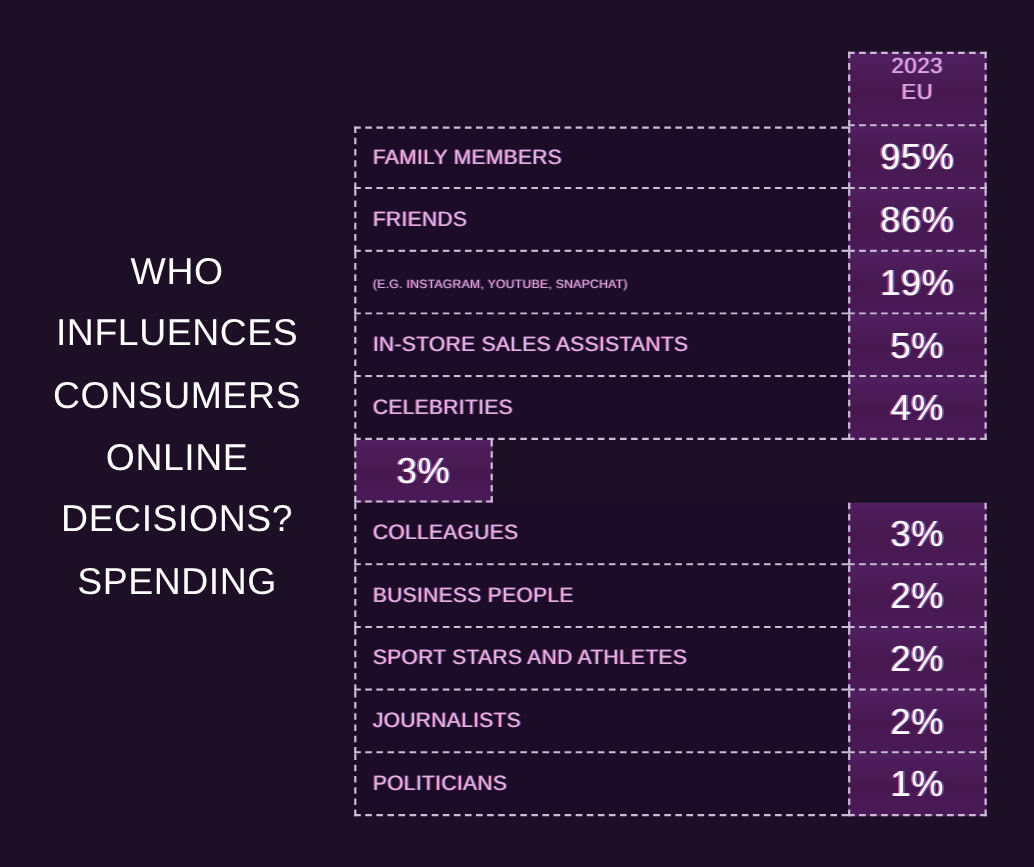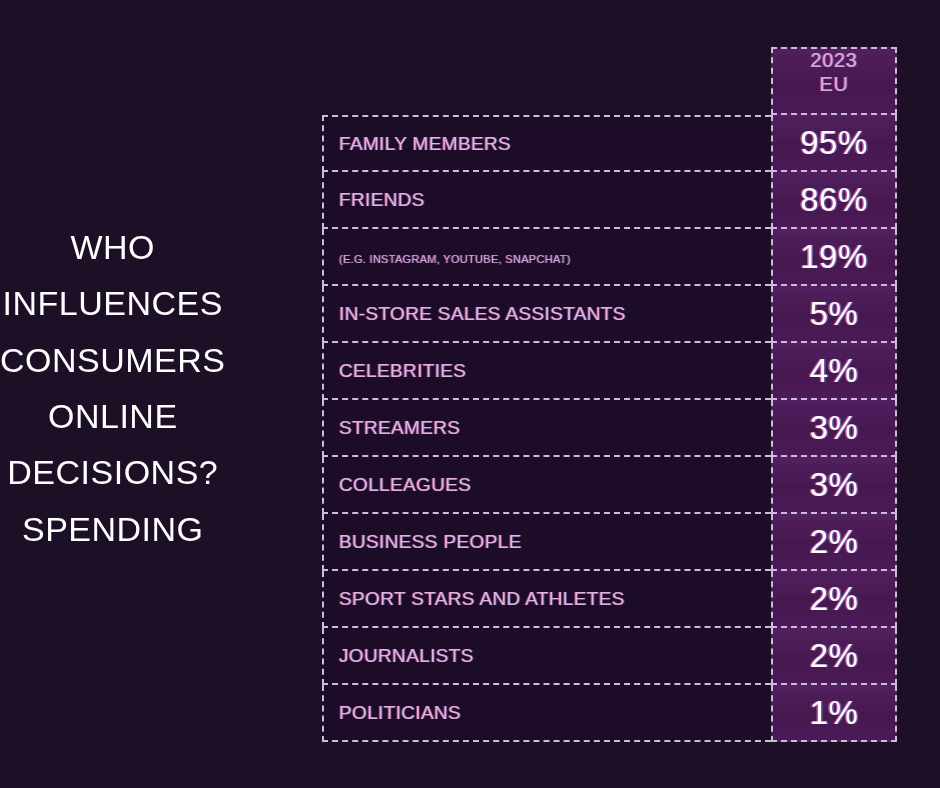--- a/index.html
+++ b/index.html
@@ -21,20 +21,21 @@
     display: flex;
     align-items: flex-start;
   }
 
   
   .title-pane {
     width: 322px;
     height: 788px;
     display: flex;
     align-items: center;
+    justify-content: center;
     flex: 0 0 322px;
   }
   .headline {
     color: #ffffff;
     font-size: 34px;
     line-height: 1.66;
     letter-spacing: 0.5px;
     text-align: center;
     font-weight: 400;
     text-transform: uppercase;
@@ -189,23 +190,20 @@
       </div>
 
       <div class="row">
         <div class="label-cell">
           <span class="label-main">CELEBRITIES</span>
         </div>
         <div class="value-cell">4%</div>
       </div>
 
       <div class="row">
-        <div class="label-cell">
-          <span class="label-main">STREAMERS</span>
-        </div>
         <div class="value-cell">3%</div>
       </div>
 
       <div class="row">
         <div class="label-cell">
           <span class="label-main">COLLEAGUES</span>
         </div>
         <div class="value-cell">3%</div>
       </div>
 

